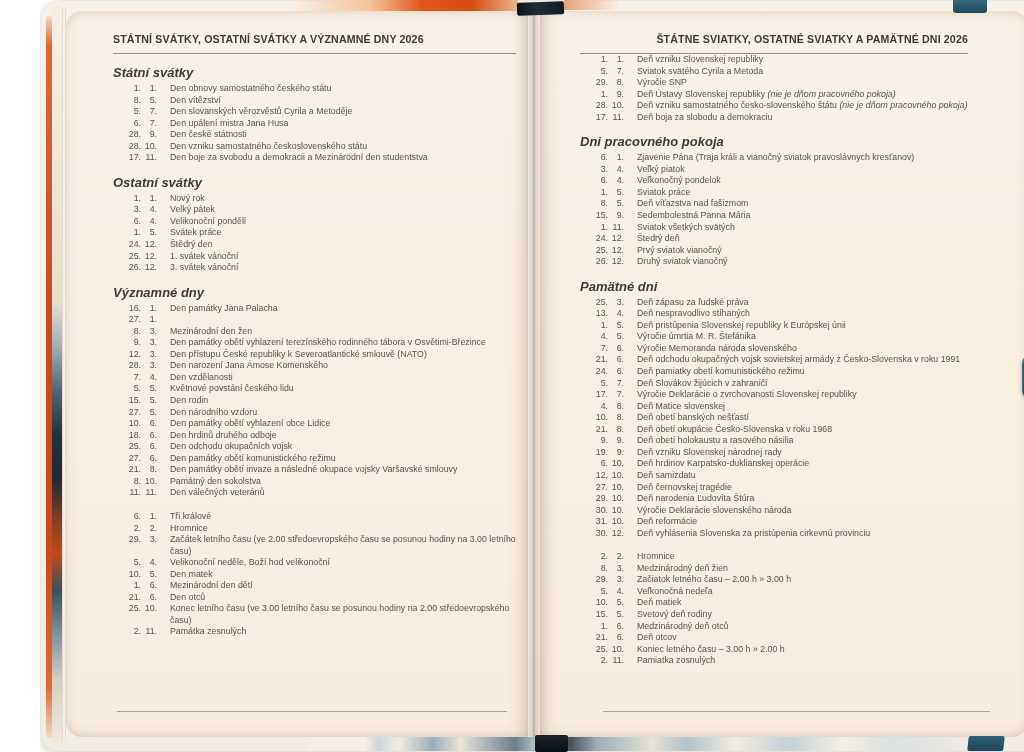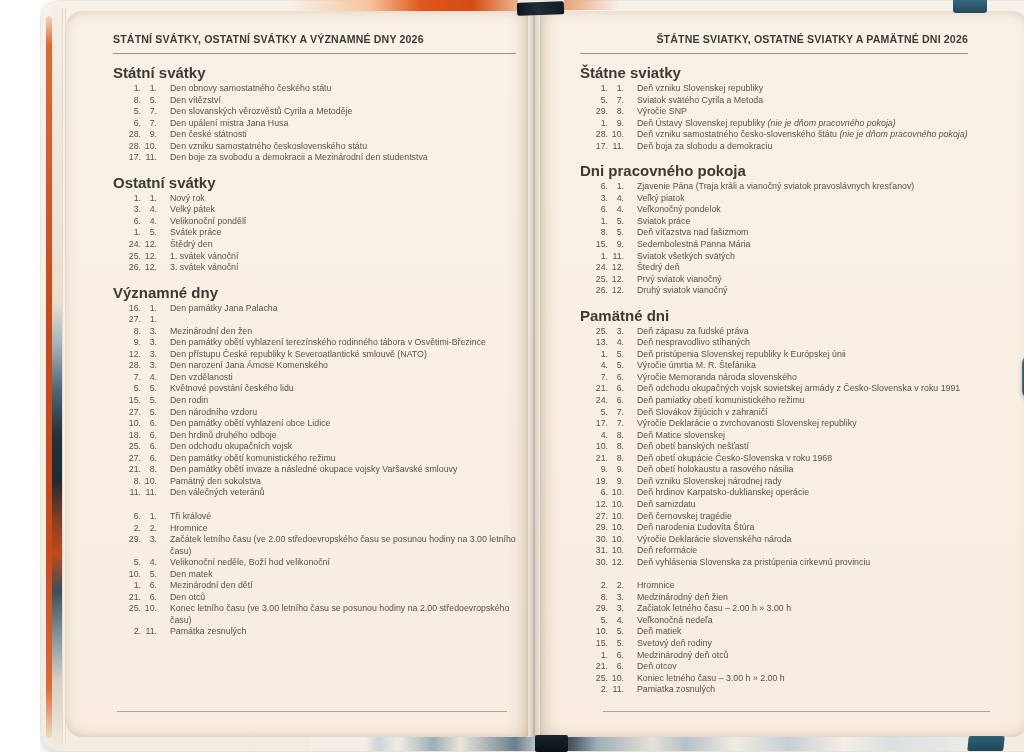--- a/index.html
+++ b/index.html
@@ -63,21 +63,21 @@
   .gutter{position:absolute;left:486px;top:11px;width:16px;height:726px;pointer-events:none;
     background:linear-gradient(90deg,rgba(90,60,35,0) 0%,rgba(90,60,35,.16) 40%,rgba(50,30,15,.3) 50%,rgba(90,60,35,.16) 60%,rgba(90,60,35,0) 100%);}
 
   .content-left{position:absolute;left:47px;right:12px;top:22px;}
   .content-right{position:absolute;left:40px;right:60px;top:22px;}
 
   .page-title{font-size:10.6px;font-weight:700;letter-spacing:.15px;color:#3c3a37;line-height:13px;}
   .page-title.right{text-align:right;}
   .title-rule{border:0;border-top:1px solid #9a9289;margin:7px 0 0 0;}
 
-  .section-heading{font-size:15px;font-weight:700;color:#3c3a37;margin:13px 0 5px 0;line-height:11px;}
+  .section-heading{font-size:13px;font-weight:700;color:#3c3a37;margin:13px 0 5px 0;line-height:11px;font-style:italic;}
   .group-gap{margin-top:12px;}
 
   .row{display:flex;font-size:8.8px;line-height:11.55px;color:#55524d;}
   .row .d{width:28px;text-align:right;flex:none;}
   .row .m{width:16px;text-align:right;flex:none;}
   .row .t{padding-left:13px;}
   .row .t i{font-style:italic;}
 
   .footer-rule{position:absolute;border-top:1px solid rgba(110,104,95,.55);height:0;}
   .footer-rule.left{left:51px;right:21px;bottom:25px;}
@@ -314,21 +314,20 @@
           </div>
         </div>
     </div>
     <div class="footer-rule left"></div>
   </div>
 
   <div class="page page-right">
     <div class="content-right">
       <div class="page-title right">ŠTÁTNE SVIATKY, OSTATNÉ SVIATKY A PAMÄTNÉ DNI 2026</div>
       <hr class="title-rule">
-      <div class="section-heading">Štátne sviatky</div>
       <div>
           <div class="row">
             <span class="d">1.</span>
             <span class="m">1.</span>
             <span class="t">Deň vzniku Slovenskej republiky</span>
           </div>
           <div class="row">
             <span class="d">5.</span>
             <span class="m">7.</span>
             <span class="t">Sviatok svätého Cyrila a Metoda</span>

